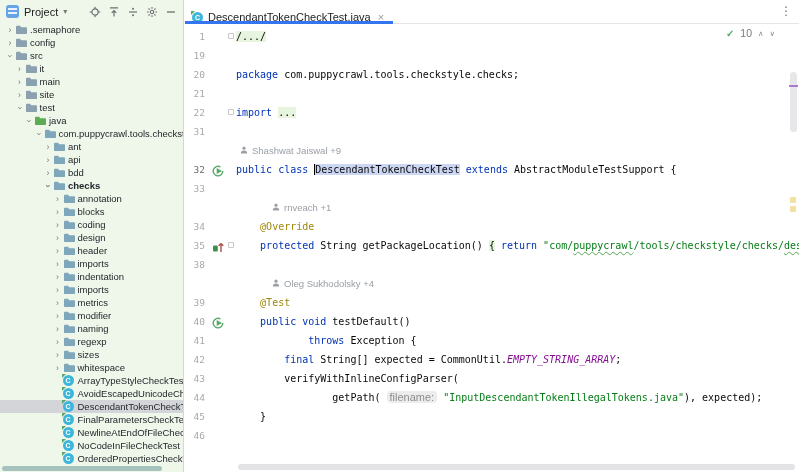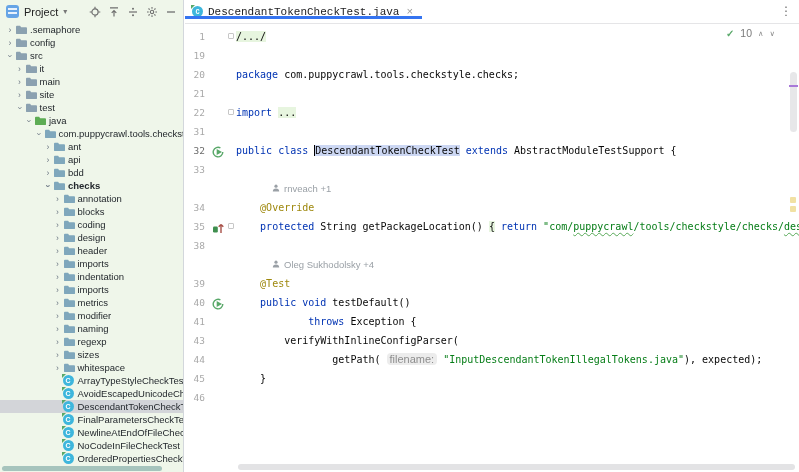--- a/index.html
+++ b/index.html
@@ -29,21 +29,21 @@
     align-items:center; justify-content:center; }
   .cicon::before { content:'C'; }
   .cicon::after { content:''; position:absolute; left:-1px; top:-1px; width:0; height:0;
     border-top:4px solid #59a869; border-right:4px solid transparent; }
   .tlabel { padding-left:1px; }
   #tree-hscroll { position:absolute; left:2px; top:466px; width:160px; height:5px;
     background:#a6c4bd; border-radius:3px; }
 
   
   #editor { position:absolute; left:185px; top:0; right:0; height:472px; background:#fff; }
-  #tabbar { height:24px; border-bottom:1px solid #e5e5e7; display:flex; align-items:center; position:relative;font-family:Liberation Mono, monospace; }
+  #tabbar { height:24px; border-bottom:1px solid #e5e5e7; display:flex; align-items:flex-end; position:relative; }
   .tab { display:flex; align-items:center; gap:5px; padding:0 9px 0 7px; position:relative; cursor:pointer; }
   .tab .cicon { margin-right:0; }
   .tab-title { font-size:11px; color:#1d1d1f; }
   .tab-close { font-size:11px; color:#9a9a9a; margin-left:2px; }
   .tab.active::after { content:''; position:absolute; left:0; right:0; bottom:-1px; height:3px; background:#3574f0; }
   #kebab { position:absolute; right:7px; top:4px; font-size:12px; color:#6e6e6e; cursor:pointer; }
 
   #code-area { position:absolute; left:0; top:24px; right:0; bottom:0; padding-top:3px;
     font-family:"DejaVu Sans Mono", monospace; font-size:10px; overflow:hidden; }
   .crow { height:19px; line-height:19px; display:flex; }
@@ -453,20 +453,32 @@
           </span>
           <span class="codeln"><span class="kw">import</span><span class="p"> </span><span class="fold">...</span></span>
         </div>
         <div class="crow">
           <span class="lnum">31</span>
           <span class="gut"></span>
           <span class="fgut"></span>
           <span class="codeln"></span>
         </div>
         <div class="crow">
+          <span class="lnum"></span>
+          <span class="gut"></span>
+          <span class="fgut"></span>
+          <span class="inlay" style="margin-left:4px">
+            <span><svg width="8" height="8" viewBox="0 0 8 8">
+                <circle cx="4" cy="2.2" r="1.6" fill="#9aa0a6"></circle>
+                <path d="M.8 7.6a3.2 3.2 0 0 1 6.4 0z" fill="#9aa0a6"></path>
+              </svg></span>
+            <span>Shashwat Jaiswal +9</span>
+          </span>
+        </div>
+        <div class="crow">
           <span class="lnum cur">32</span>
           <span class="gut">
             <span class="gicon"><svg width="12" height="12" viewBox="0 0 12 12">
                 <path d="M10.8 6A4.8 4.8 0 1 1 8.4 1.9" fill="none" stroke="#59a869" stroke-width="1.4"></path>
                 <path d="M4.7 3.1L10 6 4.7 8.9z" fill="#59a869"></path>
               </svg></span>
           </span>
           <span class="fgut"></span>
           <span class="codeln"><span class="kw">public class </span><span class="hl caret">DescendantTokenCheckTest</span><span class="p"> </span><span class="kw">extends</span><span class="p"> AbstractModuleTestSupport {</span></span>
         </div>
@@ -542,20 +554,26 @@
           <span class="fgut"></span>
           <span class="codeln"><span class="p">    </span><span class="kw">public void</span><span class="p"> testDefault()</span></span>
         </div>
         <div class="crow">
           <span class="lnum">41</span>
           <span class="gut"></span>
           <span class="fgut"></span>
           <span class="codeln"><span class="p">            </span><span class="kw">throws</span><span class="p"> Exception {</span></span>
         </div>
         <div class="crow">
+          <span class="lnum">42</span>
+          <span class="gut"></span>
+          <span class="fgut"></span>
+          <span class="codeln"><span class="p">        </span><span class="kw">final</span><span class="p"> String[] expected = CommonUtil.</span><span class="fld">EMPTY_STRING_ARRAY</span><span class="p">;</span></span>
+        </div>
+        <div class="crow">
           <span class="lnum">43</span>
           <span class="gut"></span>
           <span class="fgut"></span>
           <span class="codeln"><span class="p">        verifyWithInlineConfigParser(</span></span>
         </div>
         <div class="crow">
           <span class="lnum">44</span>
           <span class="gut"></span>
           <span class="fgut"></span>
           <span class="codeln"><span class="p">                getPath( </span><span class="hint">filename:</span><span class="p"> </span><span class="str">"InputDescendantTokenIllegalTokens.java"</span><span class="p">), expected);</span></span>

